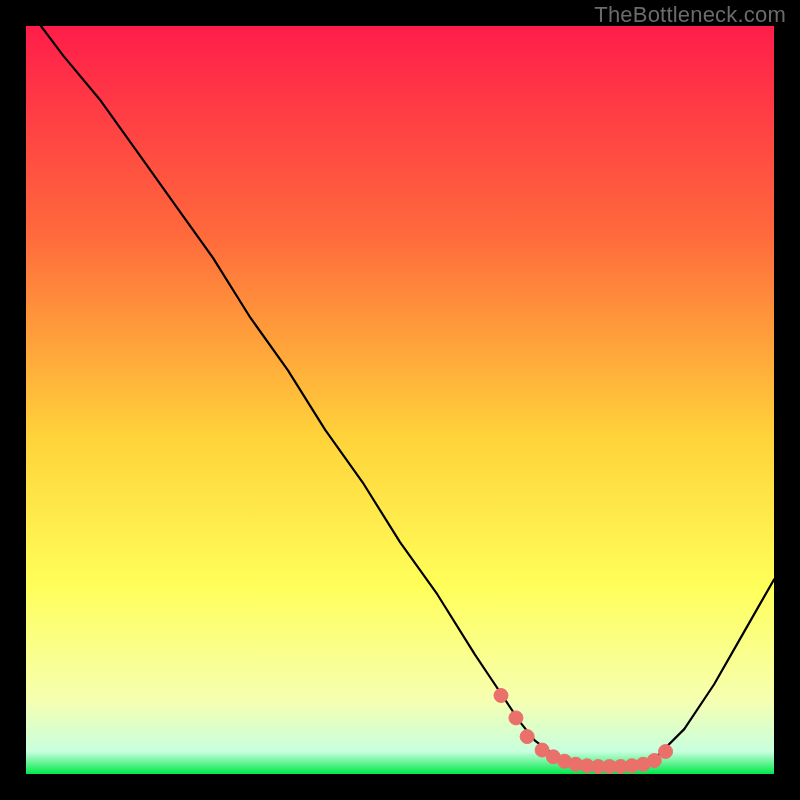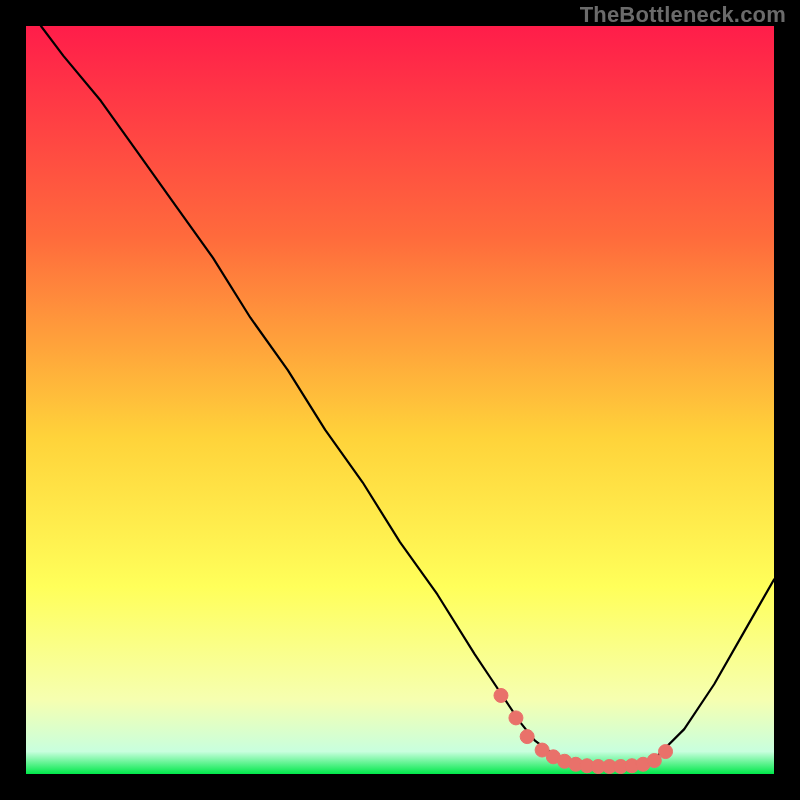--- a/index.html
+++ b/index.html
@@ -16,21 +16,21 @@
     width: 800px;
     height: 800px;
     background: #000;
   }
   .watermark {
     position: absolute;
     top: 2px;
     right: 14px;
     color: #6b6b6b;
     font-size: 22px;
-    font-weight: 700;
+    font-weight: 400;
     letter-spacing: 0.2px;
     pointer-events: none;
   }
   .plot-wrap {
     position: absolute;
     left: 26px;
     top: 26px;
     width: 748px;
     height: 748px;
     background: #000;

